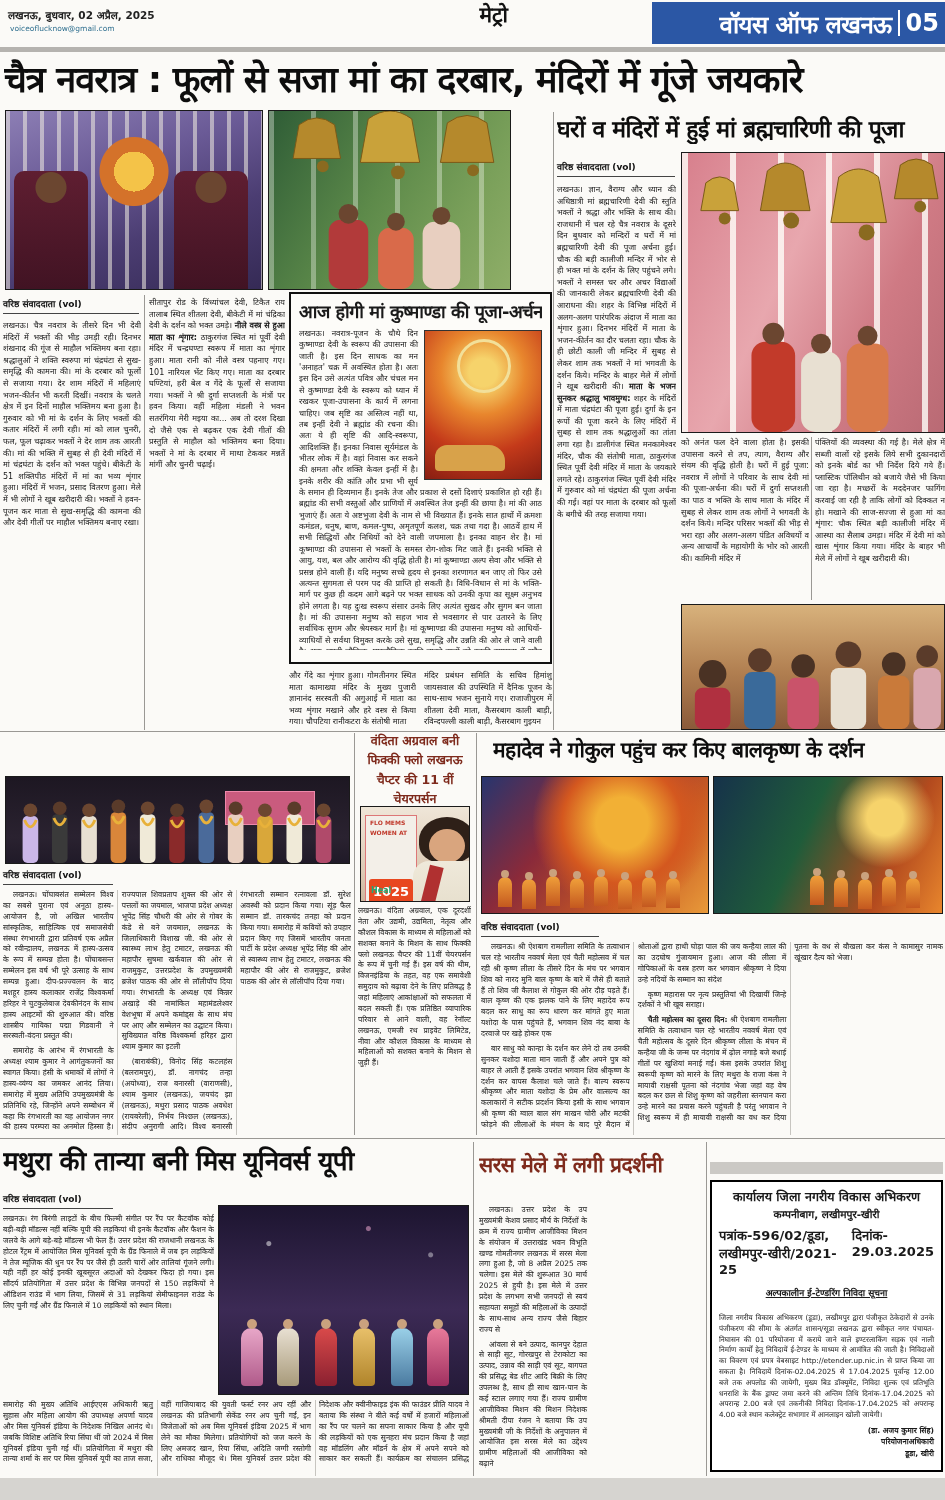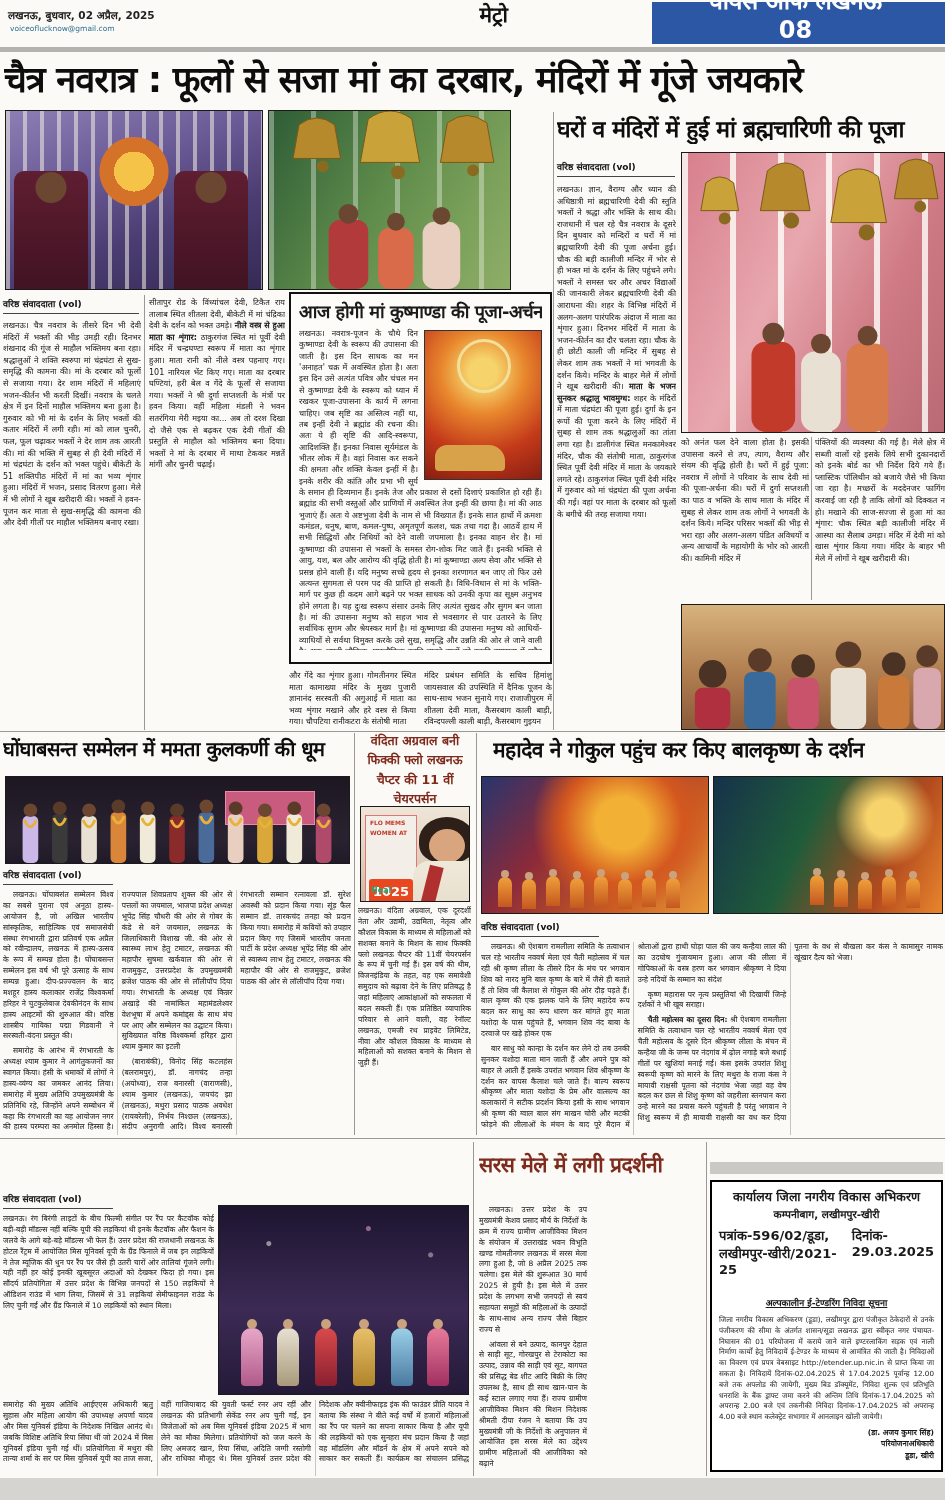--- a/index.html
+++ b/index.html
@@ -4,21 +4,21 @@
 <style>
   * { margin:0; padding:0; box-sizing:border-box; }
   html,body { background:#e8e6e2; }
   body { font-family:"DejaVu Sans", sans-serif; }
   #page { position:relative; width:945px; height:1500px; margin:0 auto; background:#fbfaf7; overflow:hidden; color:#1a1a1a; }
 
   
   .mh-date { position:absolute; left:8px; top:8px; font-size:10.5px; font-weight:bold; color:#222;text-align:right; }
   .mh-email { position:absolute; left:10px; top:24px; font-size:7.5px; color:#2f6f8f; }
   .mh-section { position:absolute; left:388px; top:0; width:120px; text-align:right; font-size:21px; font-weight:900; color:#111; }
-  .mh-brand { position:absolute; left:652px; top:2px; width:293px; height:42px; background:#2b57a5; display:flex; align-items:center; justify-content:flex-end; padding-right:6px;flex-direction:column; }
+  .mh-brand { position:absolute; left:652px; top:2px; width:293px; height:42px; background:#2b57a5; display:flex; align-items:center; justify-content:flex-end; padding-right:6px; }
   .mh-brand .brand { color:#fff; font-size:24px; font-weight:900; letter-spacing:-0.5px; white-space:nowrap; }
   .mh-brand .sep { width:2px; height:26px; background:#fff; margin:0 6px; }
   .mh-brand .pageno { color:#fff; font-size:24px; font-weight:900; }
   .mh-rule { position:absolute; left:0; top:47px; width:945px; height:5px; background:#b5b3af; }
 
   
   .lead-headline { position:absolute; left:4px; top:54px; width:938px; font-size:36px; font-weight:900; color:#0d0d0d; white-space:nowrap; overflow:hidden; letter-spacing:-1px; }
   h2.art { position:absolute; font-weight:900; color:#0d0d0d; white-space:nowrap; overflow:hidden; letter-spacing:-0.5px; }
 
   
@@ -95,36 +95,36 @@
   .kbox .kbody { font-size:8px; line-height:1.42; text-align:justify; height:322px; overflow:hidden; }
 
   .maroon { color:#7e2a1c; }
   .vandita-h { position:absolute; left:357px; top:731px; width:116px; font-size:12.5px; line-height:1.55; font-weight:900; text-align:center; }
 
   
   .notice { position:absolute; left:710px; top:1180px; width:233px; height:292px; border:2px solid #000; background:#fff; padding:6px 7px; overflow:hidden; }
   .notice .t1 { font-size:12.5px; font-weight:900; text-align:center; }
   .notice .t2 { font-size:10.5px; font-weight:900; text-align:center; margin-top:2px; }
   .notice .refline { display:flex; justify-content:space-between; font-size:13px; font-weight:bold; margin-top:5px; }
-  .notice .subject { font-size:9px; font-weight:900; text-align:center; text-decoration:underline; margin-top:19px; }
-  .notice .nbody { font-size:7.2px; line-height:1.5; text-align:justify; margin-top:6px; }
+  .notice .subject { font-size:9px; font-weight:900; text-align:center; text-decoration:underline; margin-top:9px; }
+  .notice .nbody { font-size:7.2px; line-height:1.5; text-align:justify; margin-top:14px; }
   .notice .sig { font-size:7.6px; font-weight:bold; text-align:right; line-height:1.5; margin-top:4px; }
 </style>
 </head>
 <body>
 
 <div id="page">
 
   <div class="mh-date">लखनऊ, बुधवार, 02 अप्रैल, 2025</div>
   <div class="mh-email">voiceoflucknow@gmail.com</div>
   <div class="mh-section">मेट्रो</div>
   <div class="mh-brand">
     <span class="brand">वॉयस ऑफ लखनऊ</span>
     <span class="sep"></span>
-    <span class="pageno">08</span>
+    <span class="pageno">05</span>
   </div>
   <div class="mh-rule"></div>
 
   <div class="lead-headline">चैत्र नवरात्र : फूलों से सजा मां का दरबार, मंदिरों में गूंजे जयकारे</div>
 
   <div class="photo ph-shrine" style="left:5px; top:110px; width:258px; height:180px;">
     <div class="fig man" style="left:8px;"></div>
     <div class="fig man" style="right:14px;"></div>
   </div>
   <div class="photo ph-bells-green" style="left:268px; top:110px; width:243px; height:180px;">
@@ -207,21 +207,20 @@
         <rect x="150" y="64" width="36" height="62" rx="8" fill="#e8e0d2"></rect>
       <circle cx="214" cy="60" r="12" fill="#4a3224"></circle>
         <rect x="198" y="72" width="32" height="54" rx="8" fill="#c97a3a"></rect>
       <circle cx="248" cy="52" r="11" fill="#5a3b2a"></circle>
         <rect x="234" y="64" width="28" height="62" rx="8" fill="#d9a7ae"></rect>
     </svg>
   </div>
 
   <div class="hrule" style="top:731px;"></div>
 
-  <h2 class="art" style="left:3px; top:735px; width:348px; font-size:20px;">घोंघाबसन्त सम्मेलन में ममता कुलकर्णी की धूम</h2>
   <div class="photo ph-stage" style="left:5px; top:776px; width:345px; height:88px;">
     <div class="fig banner"></div>
     <svg class="bellsvg" viewBox="0 0 345 88">
       <g>
         <rect x="14" y="40" width="16" height="48" rx="5" fill="#cbb7e8"></rect>
           <circle cx="22" cy="34" r="7" fill="#6b4630"></circle>
         <rect x="44" y="38" width="16" height="50" rx="5" fill="#3a3a3a"></rect>
           <circle cx="52" cy="32" r="7" fill="#5a3b2a"></circle>
         <rect x="74" y="40" width="16" height="48" rx="5" fill="#e8e0d2"></rect>
           <circle cx="82" cy="34" r="7" fill="#6b4630"></circle>
@@ -305,20 +304,21 @@
   <div class="byline" style="left:481px; top:920px; width:118px;">वरिष्ठ संवाददाता (vol)</div>
   <div class="body-col mcols c3" style="left:481px; top:942px; width:462px; height:193px; font-size:7.5px;">
     <p>लखनऊ। श्री ऐशबाग रामलीला समिति के तत्वाधान चल रहे भारतीय नववर्ष मेला एवं चैती महोत्सव में चल रही श्री कृष्ण लीला के तीसरे दिन के मंच पर भगवान शिव को नारद मुनि बाल कृष्ण के बारे में जैसे ही बताते हैं तो शिव जी कैलाश से गोकुल की ओर दौड़ पड़ते हैं। बाल कृष्ण की एक झलक पाने के लिए महादेव रूप बदल कर साधु का रूप धारण कर मांगते हुए माता यशोदा के पास पहुंचते हैं, भगवान शिव नंद बाबा के दरवाजे पर खड़े होकर एक</p>
     <p>बार साधु को कान्हा के दर्शन कर लेने दो तब उनकी सुनकर यशोदा माता मान जाती हैं और अपने पुत्र को बाहर ले आती हैं इसके उपरांत भगवान शिव श्रीकृष्ण के दर्शन कर वापस कैलाश चले जाते हैं। बाल्य स्वरूप श्रीकृष्ण और माता यशोदा के प्रेम और वात्सल्य का कलाकारों ने सटीक प्रदर्शन किया इसी के साथ भगवान श्री कृष्ण की ग्वाल बाल संग माखन चोरी और मटकी फोड़ने की लीलाओं के मंचन के बाद पूरे मैदान में श्रोताओं द्वारा हाथी घोड़ा पाल की जय कन्हैया लाल की का उदघोष गुंजायमान हुआ। आज की लीला में गोपिकाओं के वस्त्र हरण कर भगवान श्रीकृष्ण ने दिया उन्हे नदियों के सम्मान का संदेश</p>
     <p>कृष्ण महारास पर नृत्य प्रस्तुतियां भी दिखायीं जिन्हे दर्शकों ने भी खूब सराहा।</p>
     <p><span class="lead-in">चैती महोत्सव का दूसरा दिन:</span> <span>श्री ऐशबाग रामलीला समिति के तत्वाधान चल रहे भारतीय नववर्ष मेला एवं चैती महोत्सव के दूसरे दिन श्रीकृष्ण लीला के मंचन में कन्हैया जी के जन्म पर नंदगांव में ढ़ोल नगाड़े बजे बधाई गीतों पर खुशियां मनाई गईं। कंस इसके उपरांत शिशु स्वरूपी कृष्ण को मारने के लिए मथुरा के राजा कंस ने मायावी राक्षसी पूतना को नंदगांव भेजा जहां वह वेष बदल कर छल से शिशु कृष्ण को जहरीला स्तनपान करा उन्हे मारने का प्रयास करने पहुंचती है परंतु भगवान ने शिशु स्वरूप में ही मायावी राक्षसी का वध कर दिया पूतना के वध से बौखला कर कंस ने कामासुर नामक खूंखार दैत्य को भेजा।</span></p>
   </div>
 
   <div class="hrule" style="top:1138px;"></div>
 
+  <h2 class="art" style="left:3px; top:1142px; width:468px; font-size:26px;">मथुरा की तान्या बनी मिस यूनिवर्स यूपी</h2>
   <div class="byline" style="left:3px; top:1192px; width:110px;">वरिष्ठ संवाददाता (vol)</div>
   <div class="body-col" style="left:3px; top:1214px; width:211px; height:183px; font-size:7.5px;">लखनऊ। रंग बिरंगी लाइटों के बीच फिल्मी संगीत पर रैंप पर कैटवॉक कोई बड़ी-बड़ी मॉडल्स नहीं बल्कि यूपी की लड़कियां थी इनके कैटवॉक और फैशन के जलवे के आगे बड़े-बड़े मॉडल्स भी फेल हैं। उत्तर प्रदेश की राजधानी लखनऊ के होटल रैंट्रम में आयोजित मिस यूनिवर्स यूपी के ग्रैंड फिनाले में जब इन लड़कियों ने तेज म्यूजिक की धुन पर रैंप पर जैसे ही उतरी चारों ओर तालियां गूंजने लगी। यही नहीं हर कोई इनकी खूबसूरत अदाओं को देखकर फिदा हो गया। इस सौंदर्य प्रतियोगिता में उत्तर प्रदेश के विभिन्न जनपदों से 150 लड़कियों ने ऑडिशन राउंड में भाग लिया, जिसमें से 31 लड़कियां सेमीफाइनल राउंड के लिए चुनी गईं और ग्रैंड फिनाले में 10 लड़कियों को स्थान मिला।</div>
   <div class="photo ph-pageant" style="left:218px; top:1205px; width:251px; height:190px;">
     <div class="gown" style="left:22px; background:linear-gradient(#e8a7c8,#b05a8a);"></div>
     <div class="gown" style="left:58px; background:linear-gradient(#e8e0d2,#a89a7a);"></div>
     <div class="gown" style="left:96px; background:linear-gradient(#d94a4a,#8a2030);"></div>
     <div class="gown" style="left:134px; background:linear-gradient(#e8c06a,#b0842a);"></div>
     <div class="gown" style="left:172px; background:linear-gradient(#9ad0e8,#4a7aa0);"></div>
     <div class="gown" style="left:208px; background:linear-gradient(#e87a9a,#a03060);"></div>
   </div>

